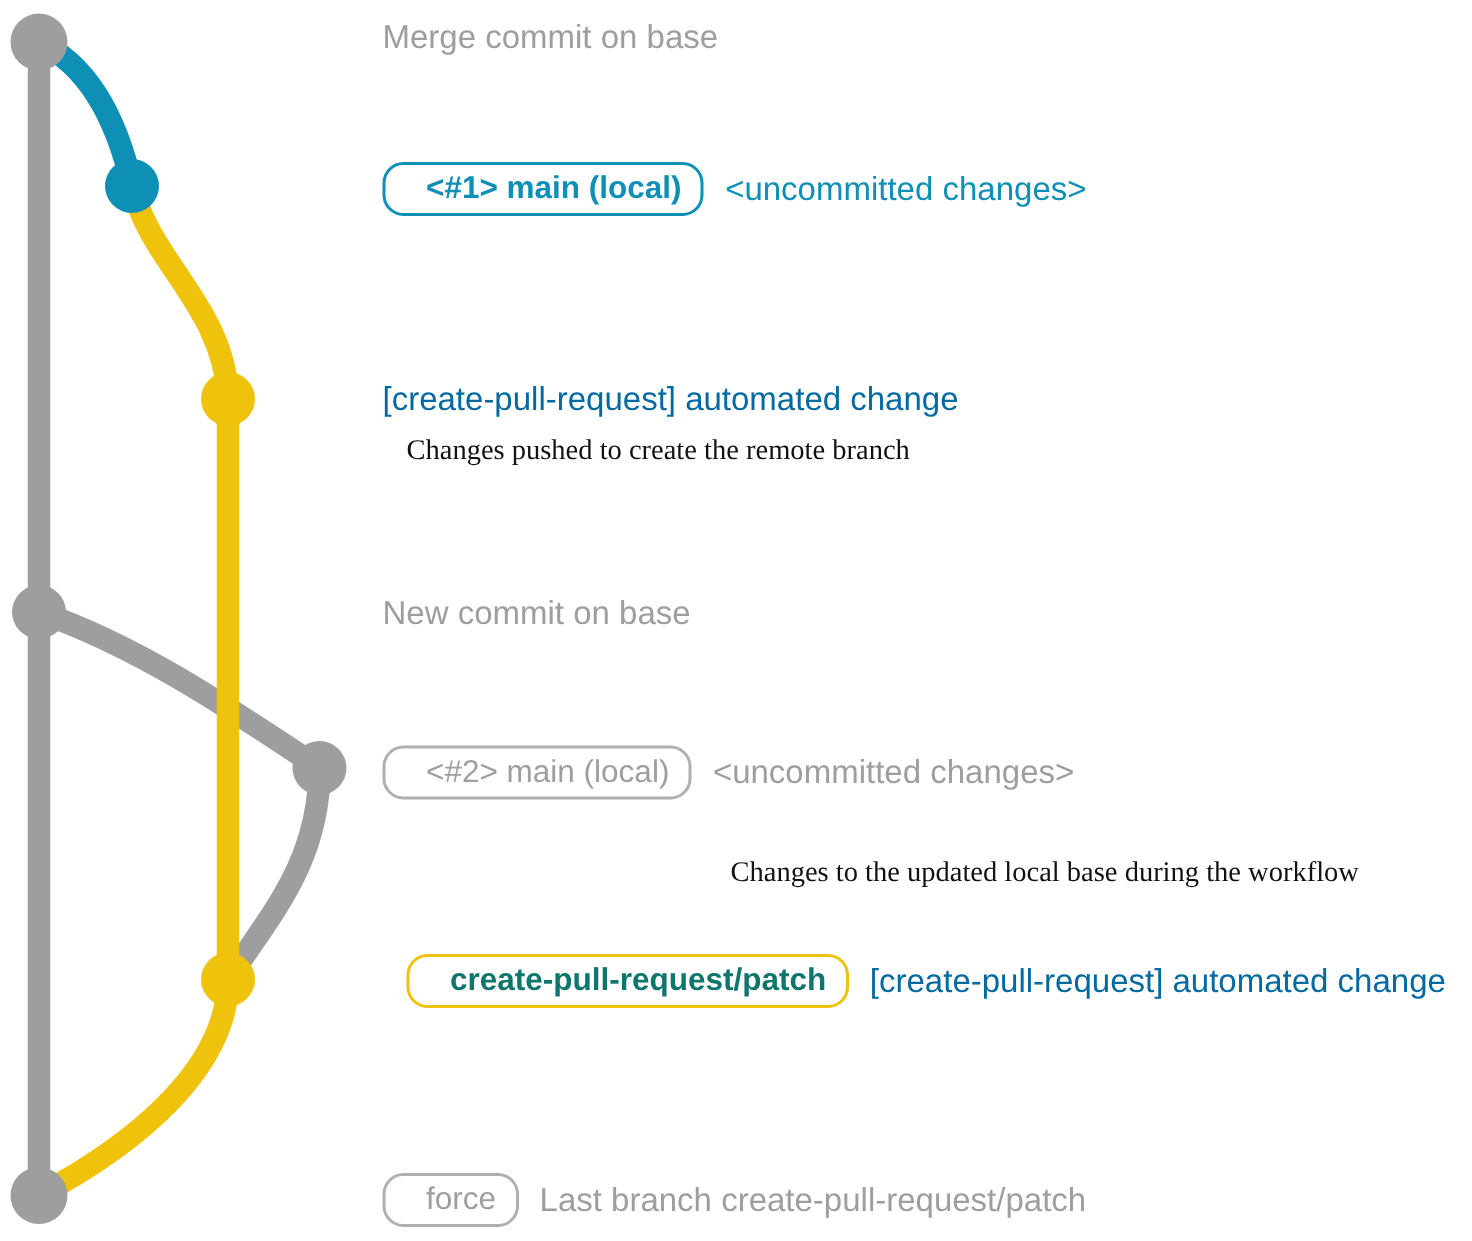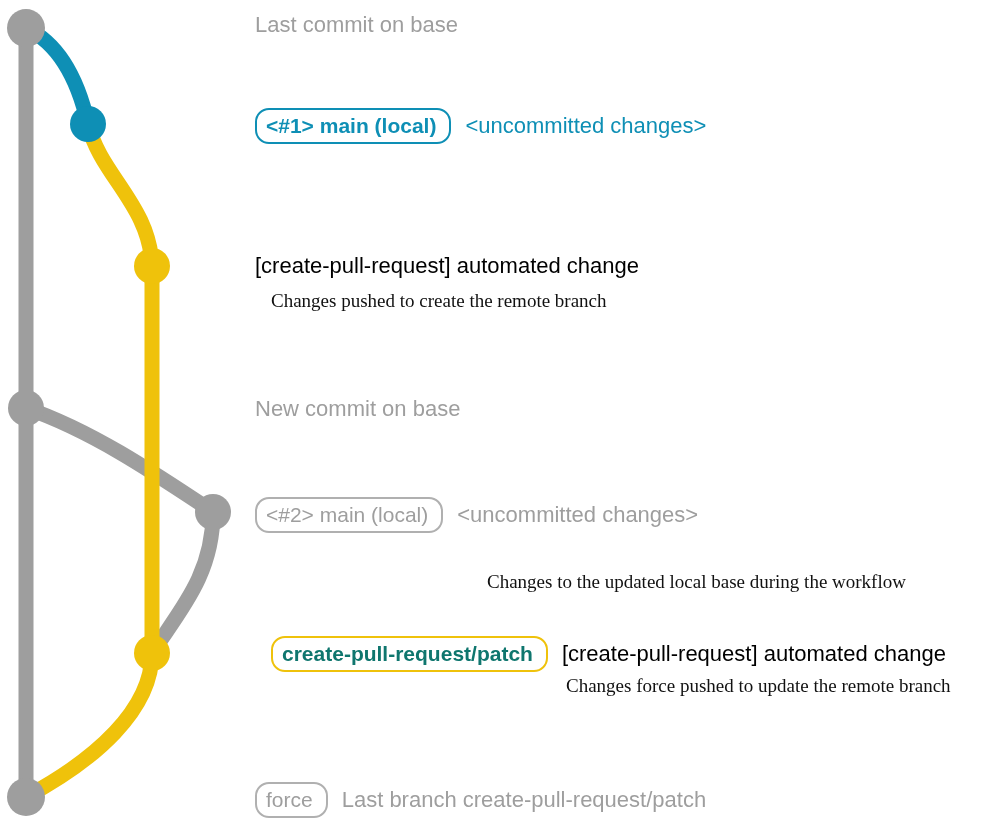--- a/index.html
+++ b/index.html
@@ -29,38 +29,38 @@
   .row {
     position: absolute;
     display: flex;
     align-items: flex-start;
     white-space: nowrap;
   }
   .badge {
     display: inline-block;
     border: 2px solid #9e9e9e;
     border-radius: 14px;
-    padding: 5px 13px 6px 9px;
+    padding: 5px 13px 6px 27px;
     font-size: 21px;
     line-height: 1;
     color: #9e9e9e;
     background: transparent;
     font-family: "Liberation Sans", sans-serif;
   }
   .badge.blue  { border-color: #0e8fb5; color: #0e8fb5; font-weight: bold; }
   .badge.yellow{ border-color: #efc20b; color: #0f766e; font-weight: bold; margin-left: 16px; }
   .badge.grey  { border-color: #b0b0b0; color: #9e9e9e; }
   .subject {
     font-size: 22px;
     line-height: 1;
     color: #9e9e9e;
     font-family: "Liberation Sans", sans-serif;
   }
   .subject.blue   { color: #0e8fb5; }
-  .subject.yellow { color: #000000; }
+  .subject.yellow { color: #0369a1; }
   .subject.grey   { color: #9e9e9e; }
   .note {
     position: absolute;
     font-family: "Liberation Serif", serif;
     font-size: 19px;
     line-height: 1;
     color: #111111;
     white-space: nowrap;
   }
   .plain-line {
@@ -96,21 +96,21 @@
       <circle cx="26" cy="28" r="19" fill="#9e9e9e"></circle>
       <circle cx="88" cy="124" r="18" fill="#0e8fb5"></circle>
       <circle cx="152" cy="266" r="18" fill="#efc20b"></circle>
       <circle cx="26" cy="408" r="18" fill="#9e9e9e"></circle>
       <circle cx="213" cy="512" r="18" fill="#9e9e9e"></circle>
       <circle cx="152" cy="653" r="18" fill="#efc20b"></circle>
       <circle cx="26" cy="797" r="19" fill="#9e9e9e"></circle>
     </g>
   </svg>
 
-  <div class="plain-line" style="left:255px; top:14px;">Last commit on base</div>
+  <div class="plain-line" style="left:255px; top:14px;">Merge commit on base</div>
 
   <div class="row" style="left:255px; top:108px;">
     <span class="badge blue">&lt;#1&gt; main (local)</span>
     <span class="gap"></span>
     <span class="subject blue" style="margin-top:7px;">&lt;uncommitted changes&gt;</span>
   </div>
 
   <div class="subject yellow" style="position:absolute; left:255px; top:255px;">[create-pull-request] automated change</div>
   <div class="note" style="left:271px; top:291px;">Changes pushed to create the remote branch</div>
 
@@ -121,21 +121,20 @@
     <span class="gap"></span>
     <span class="subject grey" style="margin-top:7px;">&lt;uncommitted changes&gt;</span>
   </div>
   <div class="note" style="left:487px; top:536px;margin-top:36px;">Changes to the updated local base during the workflow</div>
 
   <div class="row" style="left:255px; top:636px;">
     <span class="badge yellow">create-pull-request/patch</span>
     <span class="gap"></span>
     <span class="subject yellow" style="margin-top:7px;">[create-pull-request] automated change</span>
   </div>
-  <div class="note" style="left:566px; top:676px;">Changes force pushed to update the remote branch</div>
 
   <div class="row" style="left:255px; top:782px;">
     <span class="badge grey">force</span>
     <span class="gap"></span>
     <span class="subject grey" style="margin-top:7px;">Last branch create-pull-request/patch</span>
   </div>
 
 </div>
 
 </body></html>

